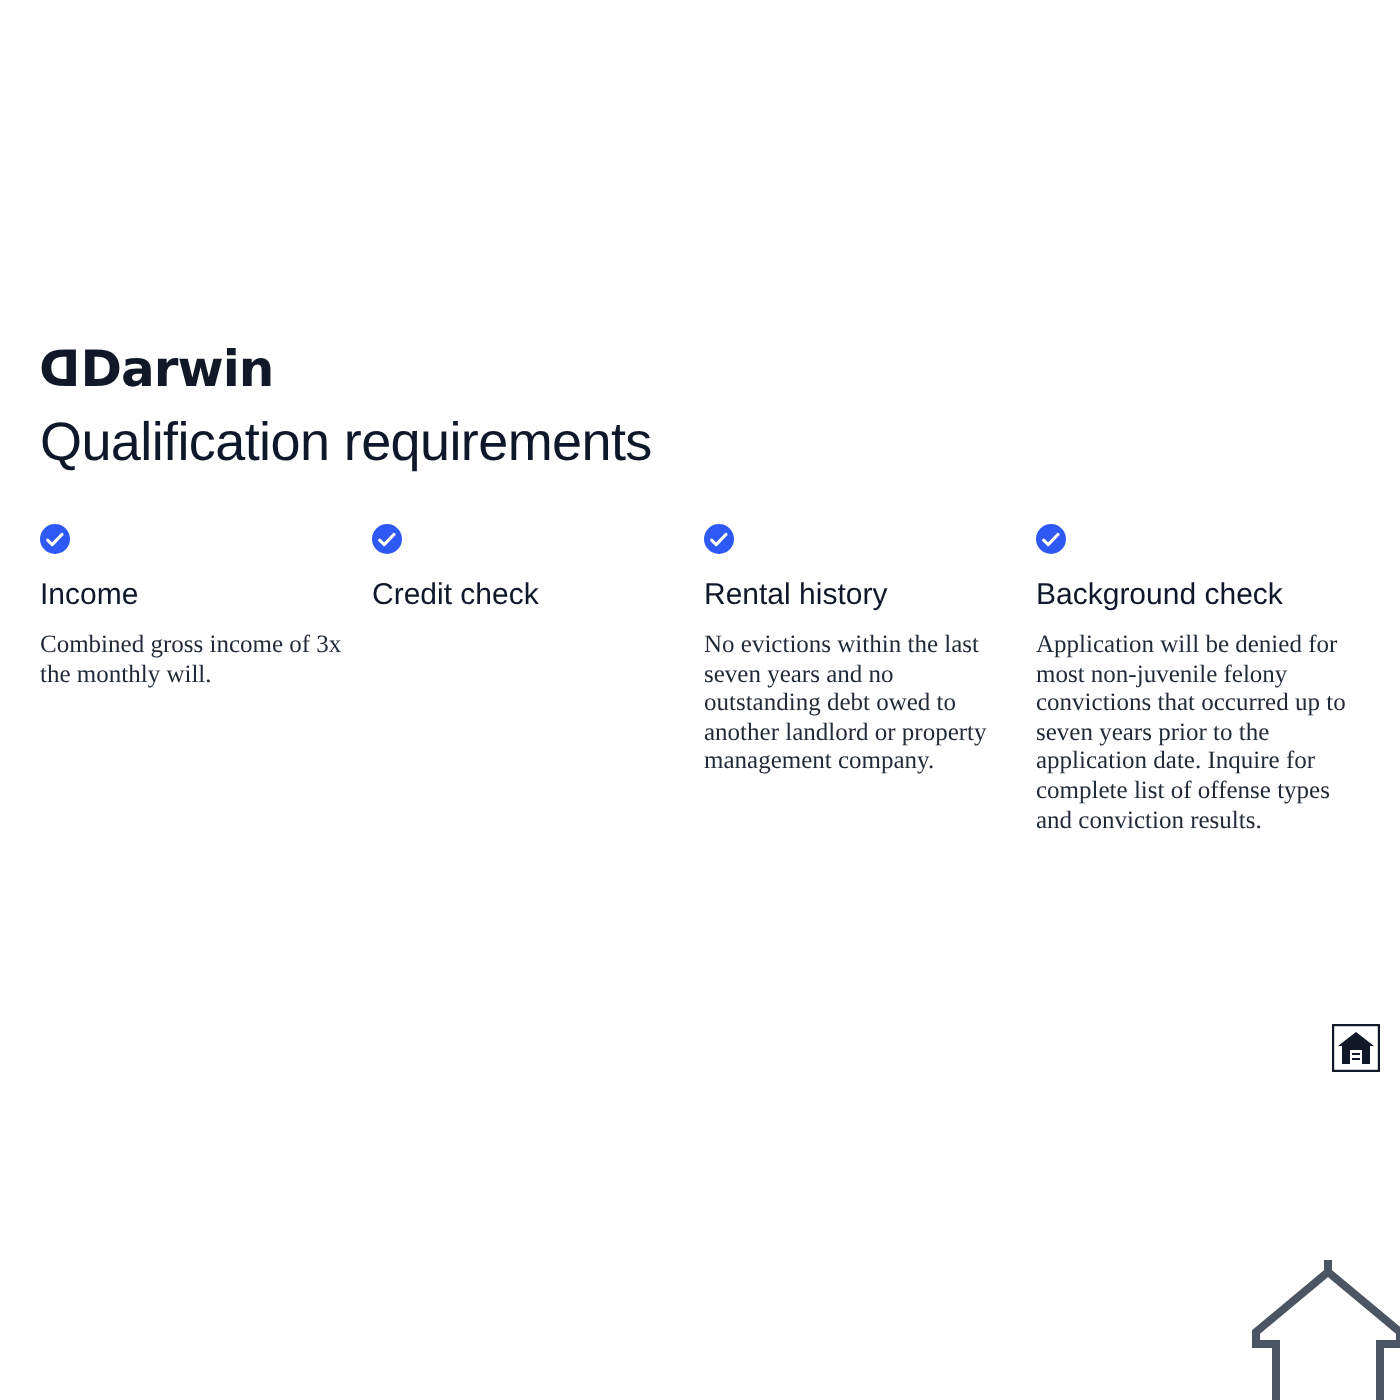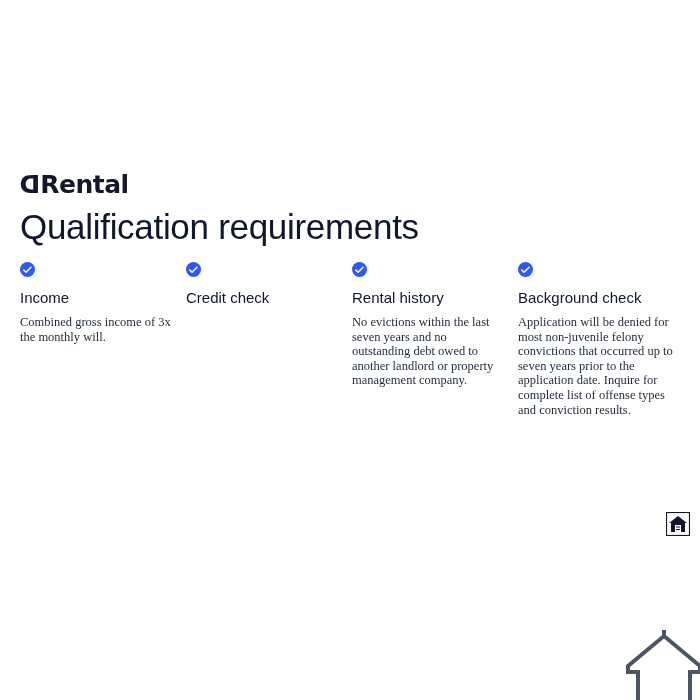--- a/index.html
+++ b/index.html
@@ -39,21 +39,21 @@
     display: inline-block;
     transform: scaleX(-1);
   }
 
   
   .page-title {
     position: absolute;
     left: 20px;
     top: 204px;
     font-family: "Liberation Sans", sans-serif;
-    font-size: 35px;
+    font-size: 27px;
     font-weight: 400;
     letter-spacing: -0.3px;
     color: #0f172a;
     line-height: 1.3;
     text-align: right;
   }
 
   
   .columns {
     position: absolute;
@@ -142,21 +142,21 @@
     height: 70px;
     overflow: hidden;
   }
 </style>
 </head>
 <body>
 
 <div class="page">
 
   <div class="brand">
-    <span class="d-mark">D</span><span>Rental</span>
+    <span class="d-mark">D</span><span>Darwin</span>
   </div>
 
   <div class="page-title">Qualification requirements</div>
 
   <div class="columns">
 
     <div class="col">
       <span class="check-icon">
         <svg width="9" height="8" viewBox="0 0 9 8" xmlns="http://www.w3.org/2000/svg">
           <path d="M0.8 4.1 L3.1 6.3 L8.0 1.2" fill="none" stroke="#ffffff" stroke-width="1.5" stroke-linecap="round" stroke-linejoin="round"></path>

